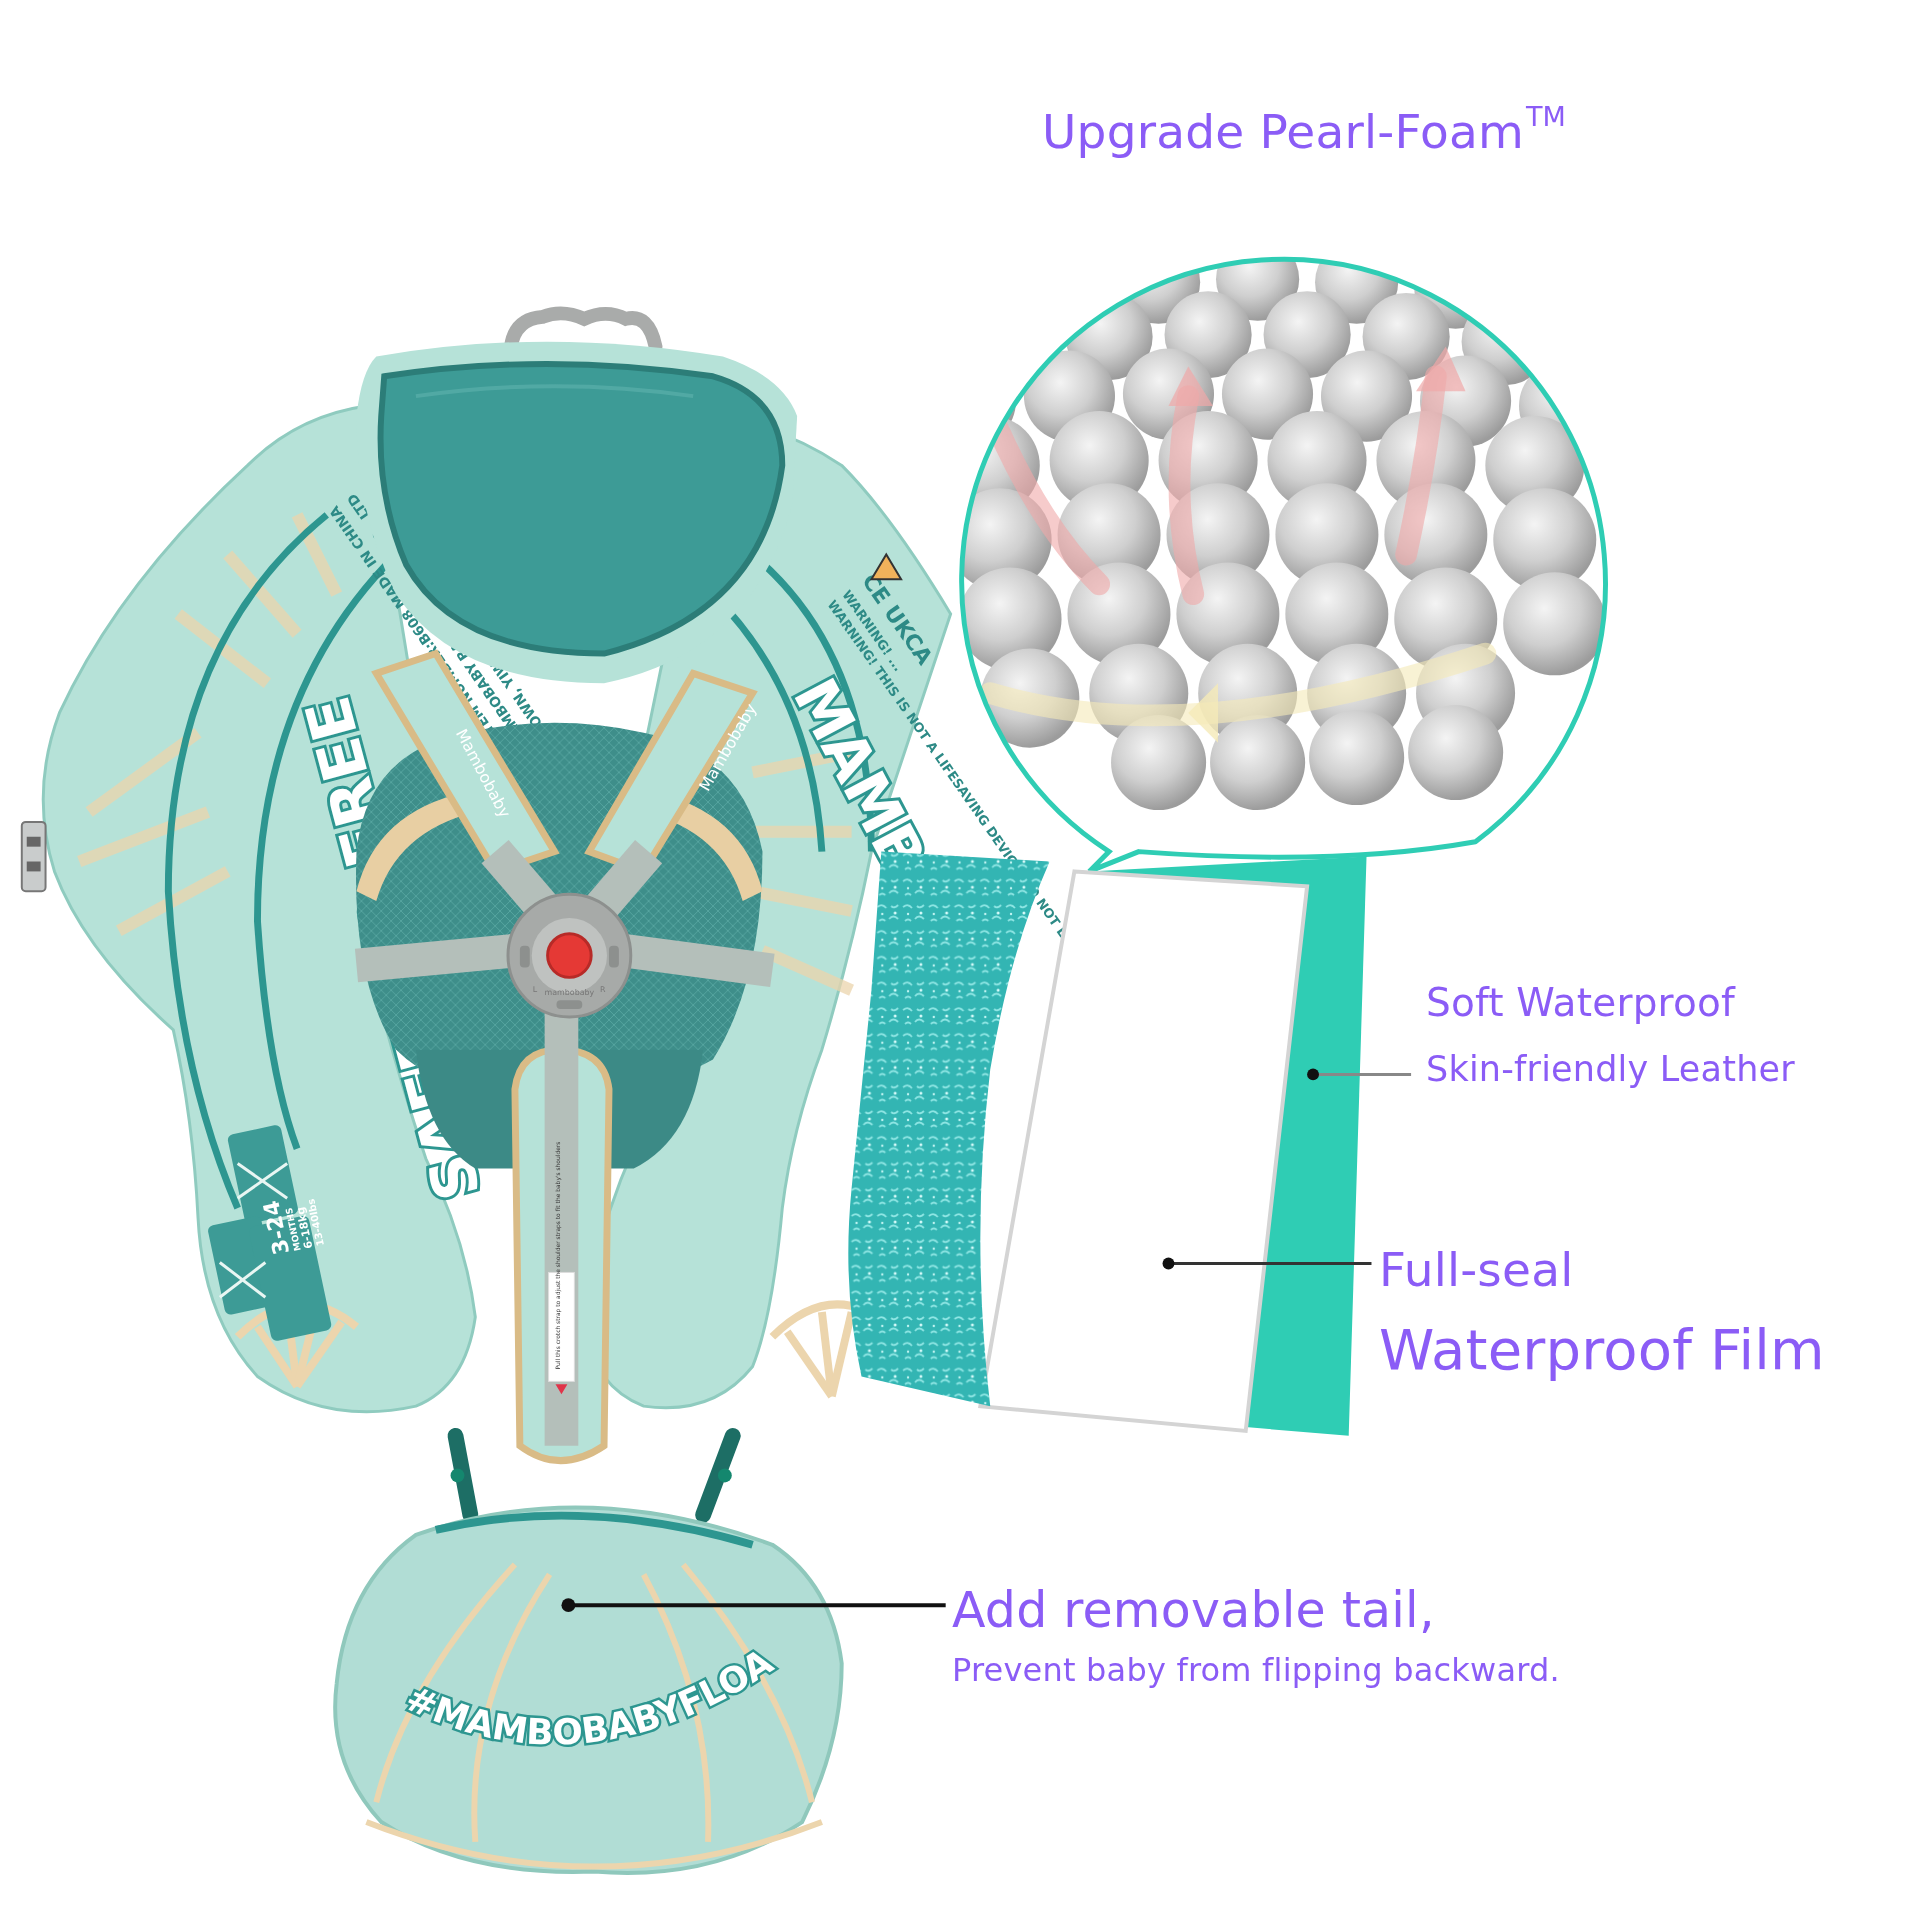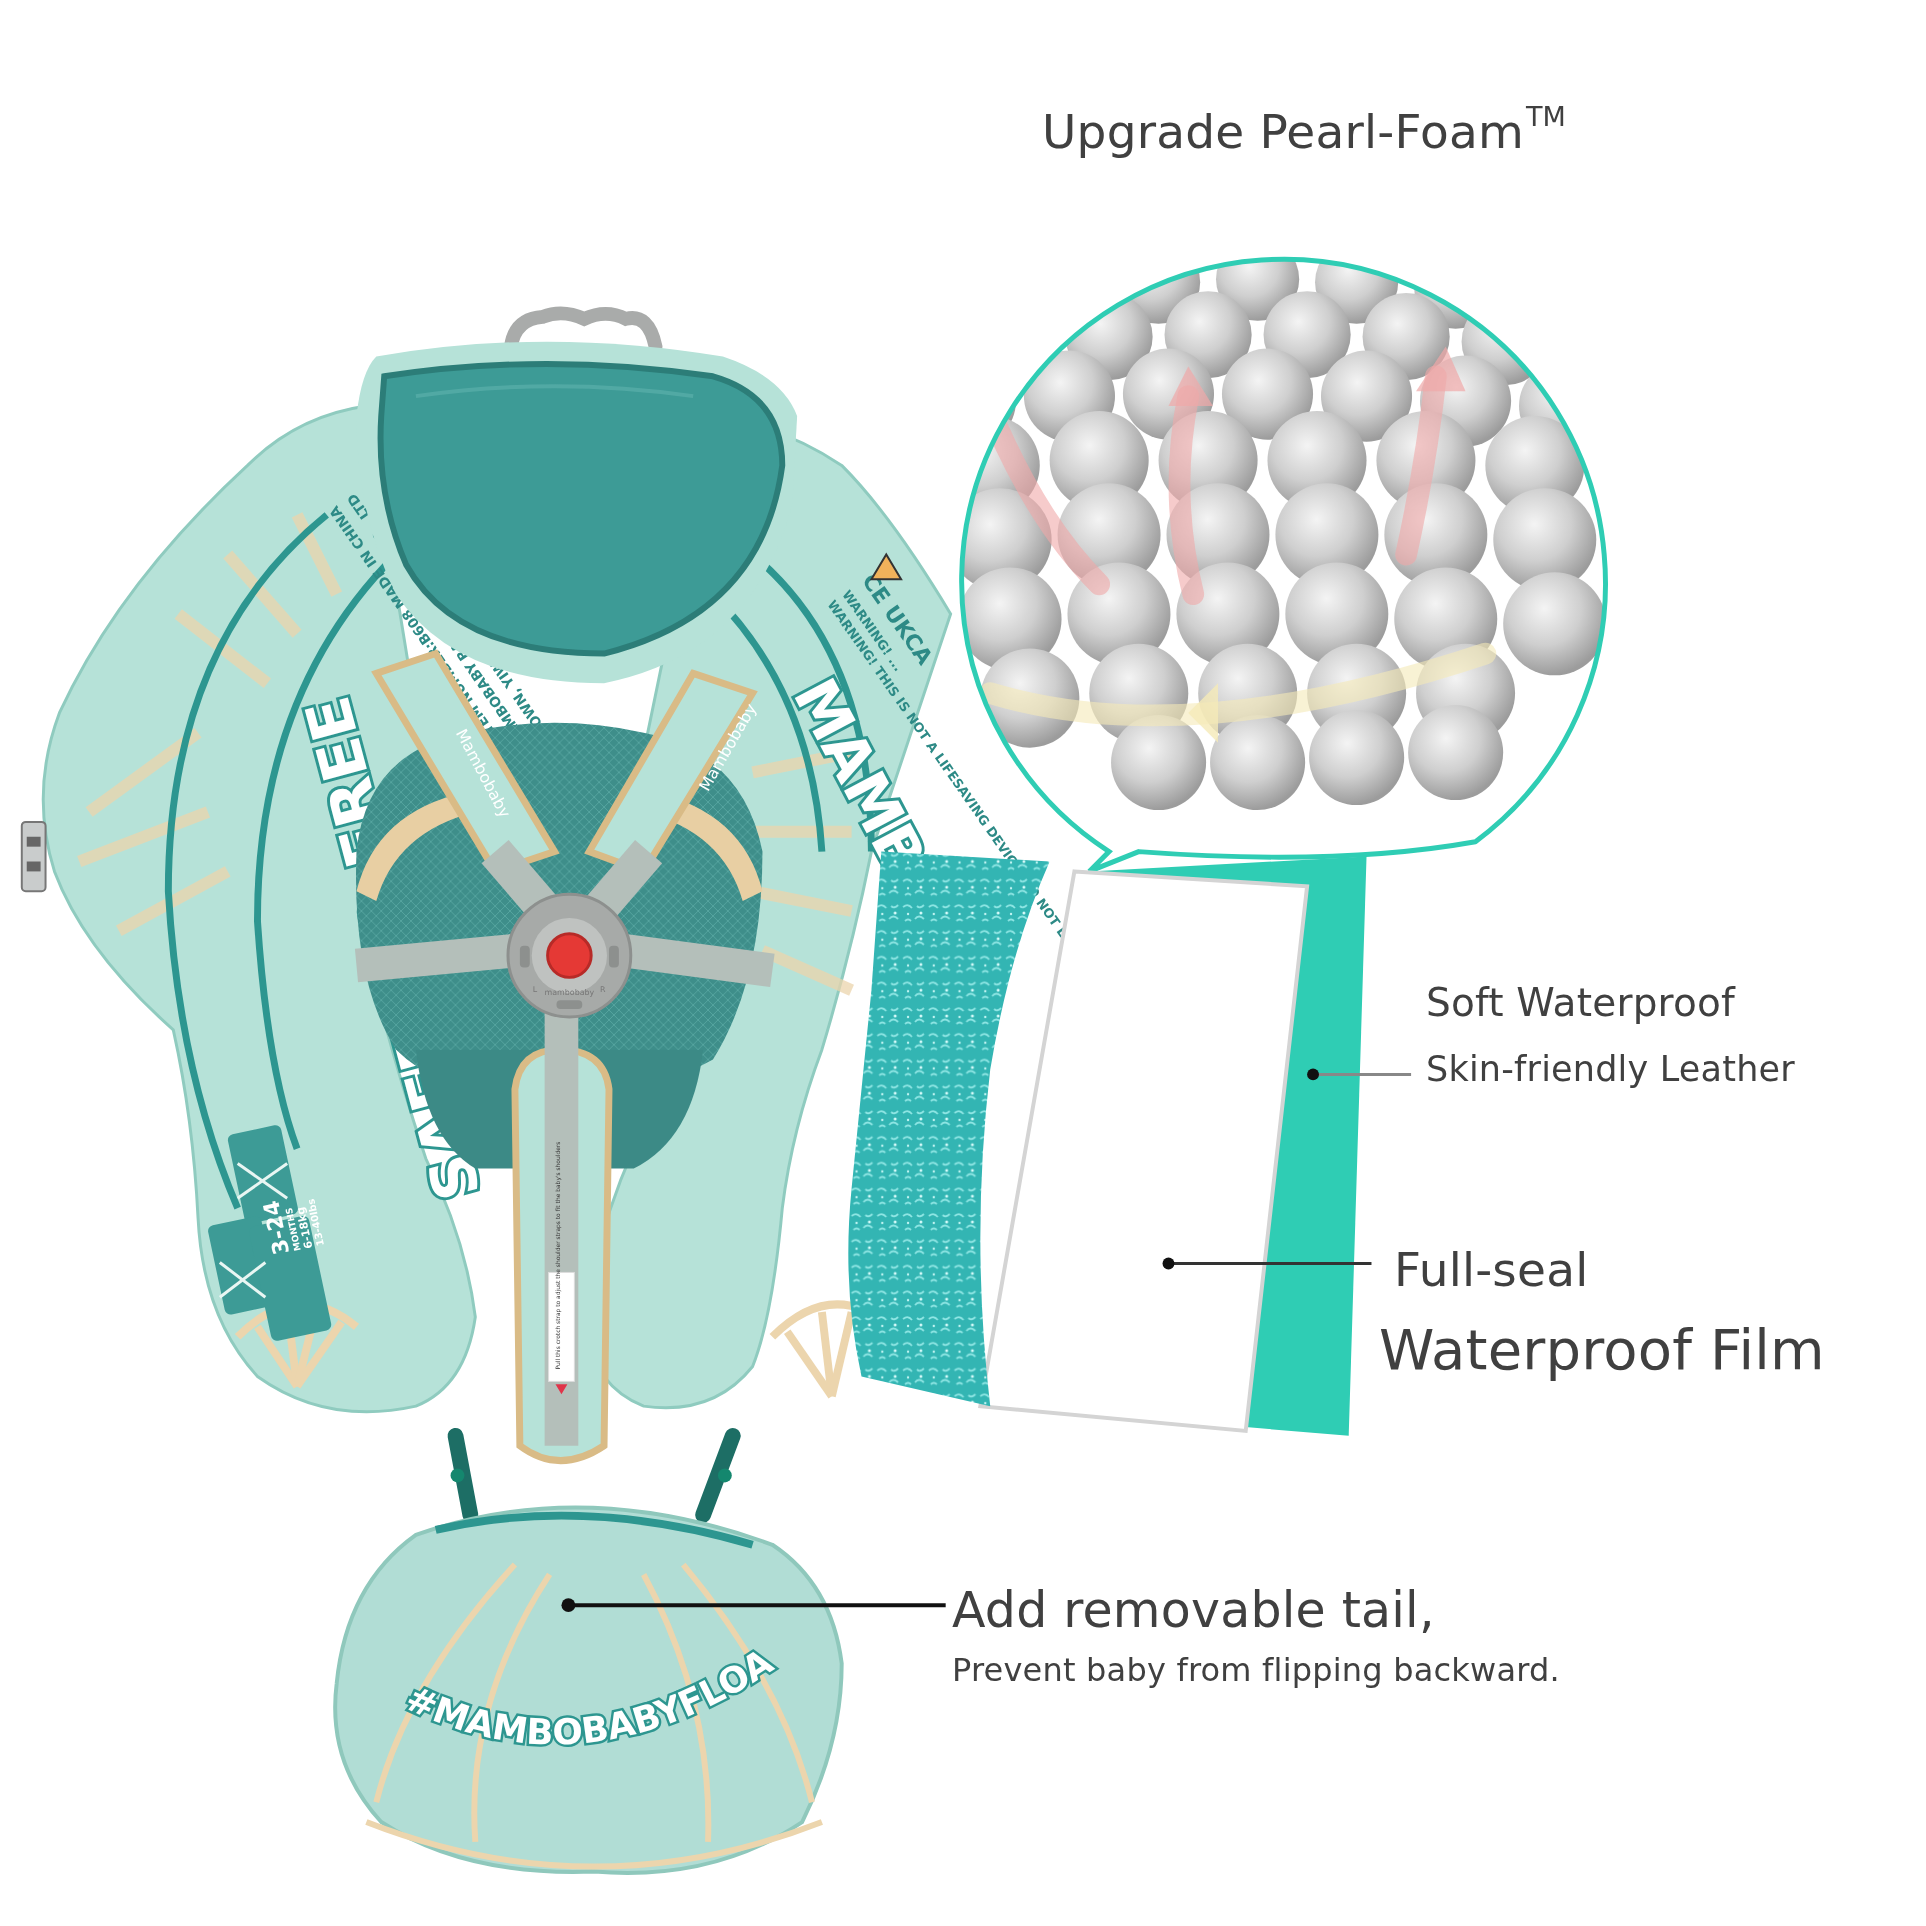--- a/index.html
+++ b/index.html
@@ -1,23 +1,23 @@
 <!DOCTYPE html>
 <html><head>
 <meta charset="utf-8">
 <style>
   html, body { margin:0; padding:0; background:#ffffff; }
   body { width:1927px; height:1927px; position:relative; overflow:hidden; font-family:"DejaVu Sans", "Liberation Sans", sans-serif; color:#111; }
   .abs { position:absolute; }
-  .label { position:absolute; color:#404040; font-weight:400; letter-spacing:0.2px; white-space:nowrap; font-family:"DejaVu Sans", sans-serif; }
+  .label { position:absolute; color:#8b5cf6; font-weight:400; letter-spacing:0.2px; white-space:nowrap; font-family:"DejaVu Sans", sans-serif; }
   .title { left:1042px; top:101px; font-size:47px; }
   .title sup { font-size:27px; vertical-align:22px; margin-left:2px; }
   .l-leather1 { left:1426px; top:980px; font-size:39px; }
   .l-leather2 { left:1426px; top:1049px; font-size:35px; }
-  .l-film1 { left:1379px; top:1242px; font-size:47px;margin-left:15px; }
+  .l-film1 { left:1379px; top:1242px; font-size:47px; }
   .l-film2 { left:1379px; top:1317px; font-size:56px; }
   .l-tail1 { left:952px; top:1582px; font-size:49px; }
   .l-tail2 { left:952px; top:1651px; font-size:32px; }
   svg text { font-family:"DejaVu Sans", sans-serif; }
 </style>
 </head>
 <body>
 
 <svg class="abs" style="left:0;top:0" width="1927" height="1927" viewBox="0 0 1946 1946">
   <defs>

